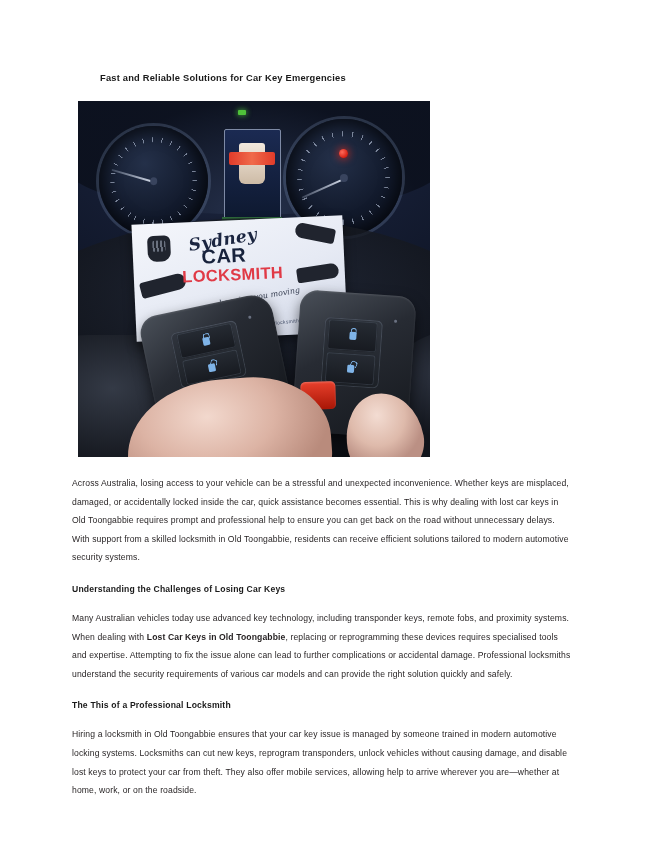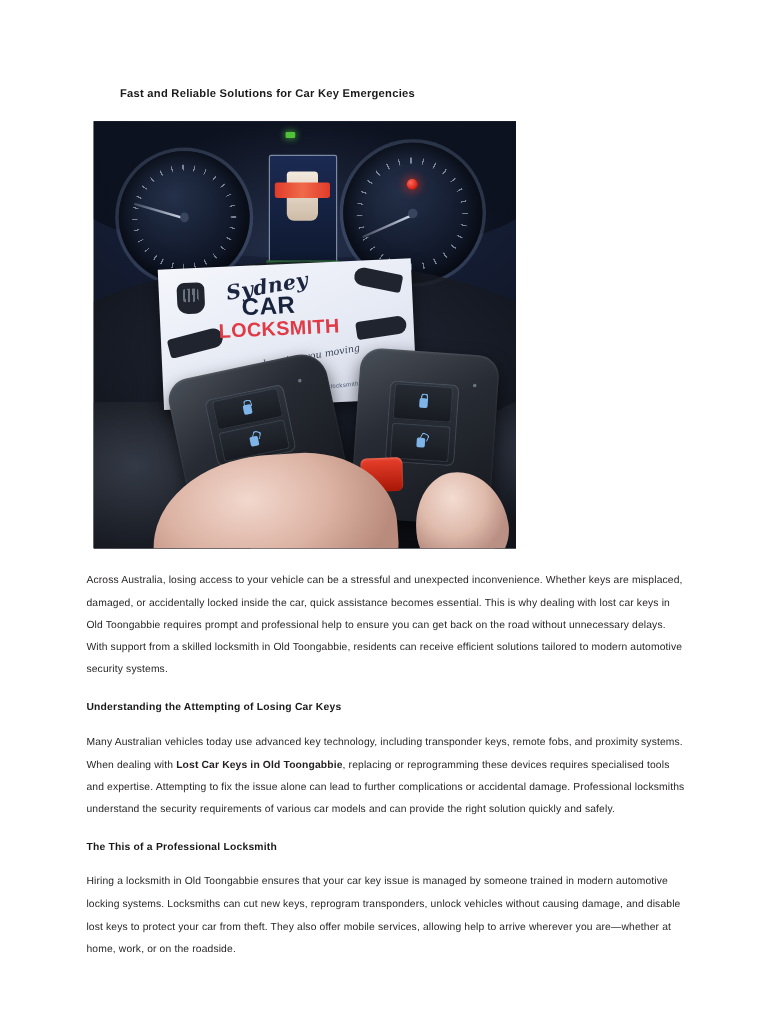--- a/index.html
+++ b/index.html
@@ -459,21 +459,21 @@
     </div>
 
     <div class="sp-after-fig"></div>
 
     <p class="body">
       <span>Across Australia, losing access to your vehicle can be a stressful and unexpected inconvenience. Whether keys are misplaced, damaged, or accidentally locked inside the car, quick assistance becomes essential. This is why dealing with lost car keys in Old Toongabbie requires prompt and professional help to ensure you can get back on the road without unnecessary delays. With support from a skilled locksmith in Old Toongabbie, residents can receive efficient solutions tailored to modern automotive security systems.</span>
     </p>
 
     <div class="sp-para"></div>
 
-    <h2 class="sec-heading">Understanding the Attempting of Losing Car Keys</h2>
+    <h2 class="sec-heading">Understanding the Challenges of Losing Car Keys</h2>
     <div class="sp-head"></div>
     <p class="body"><span>Many Australian vehicles today use advanced key technology, including transponder keys, remote fobs, and proximity systems. When dealing with </span><b>Lost Car Keys in Old Toongabbie</b><span>, replacing or reprogramming these devices requires specialised tools and expertise. Attempting to fix the issue alone can lead to further complications or accidental damage. Professional locksmiths understand the security requirements of various car models and can provide the right solution quickly and safely.</span></p>
 
     <div class="sp-para"></div>
 
     <h2 class="sec-heading">The This of a Professional Locksmith</h2>
     <div class="sp-head"></div>
     <p class="body">
       <span>Hiring a locksmith in Old Toongabbie ensures that your car key issue is managed by someone trained in modern automotive locking systems. Locksmiths can cut new keys, reprogram transponders, unlock vehicles without causing damage, and disable lost keys to protect your car from theft. They also offer mobile services, allowing help to arrive wherever you are—whether at home, work, or on the roadside.</span>
     </p>

